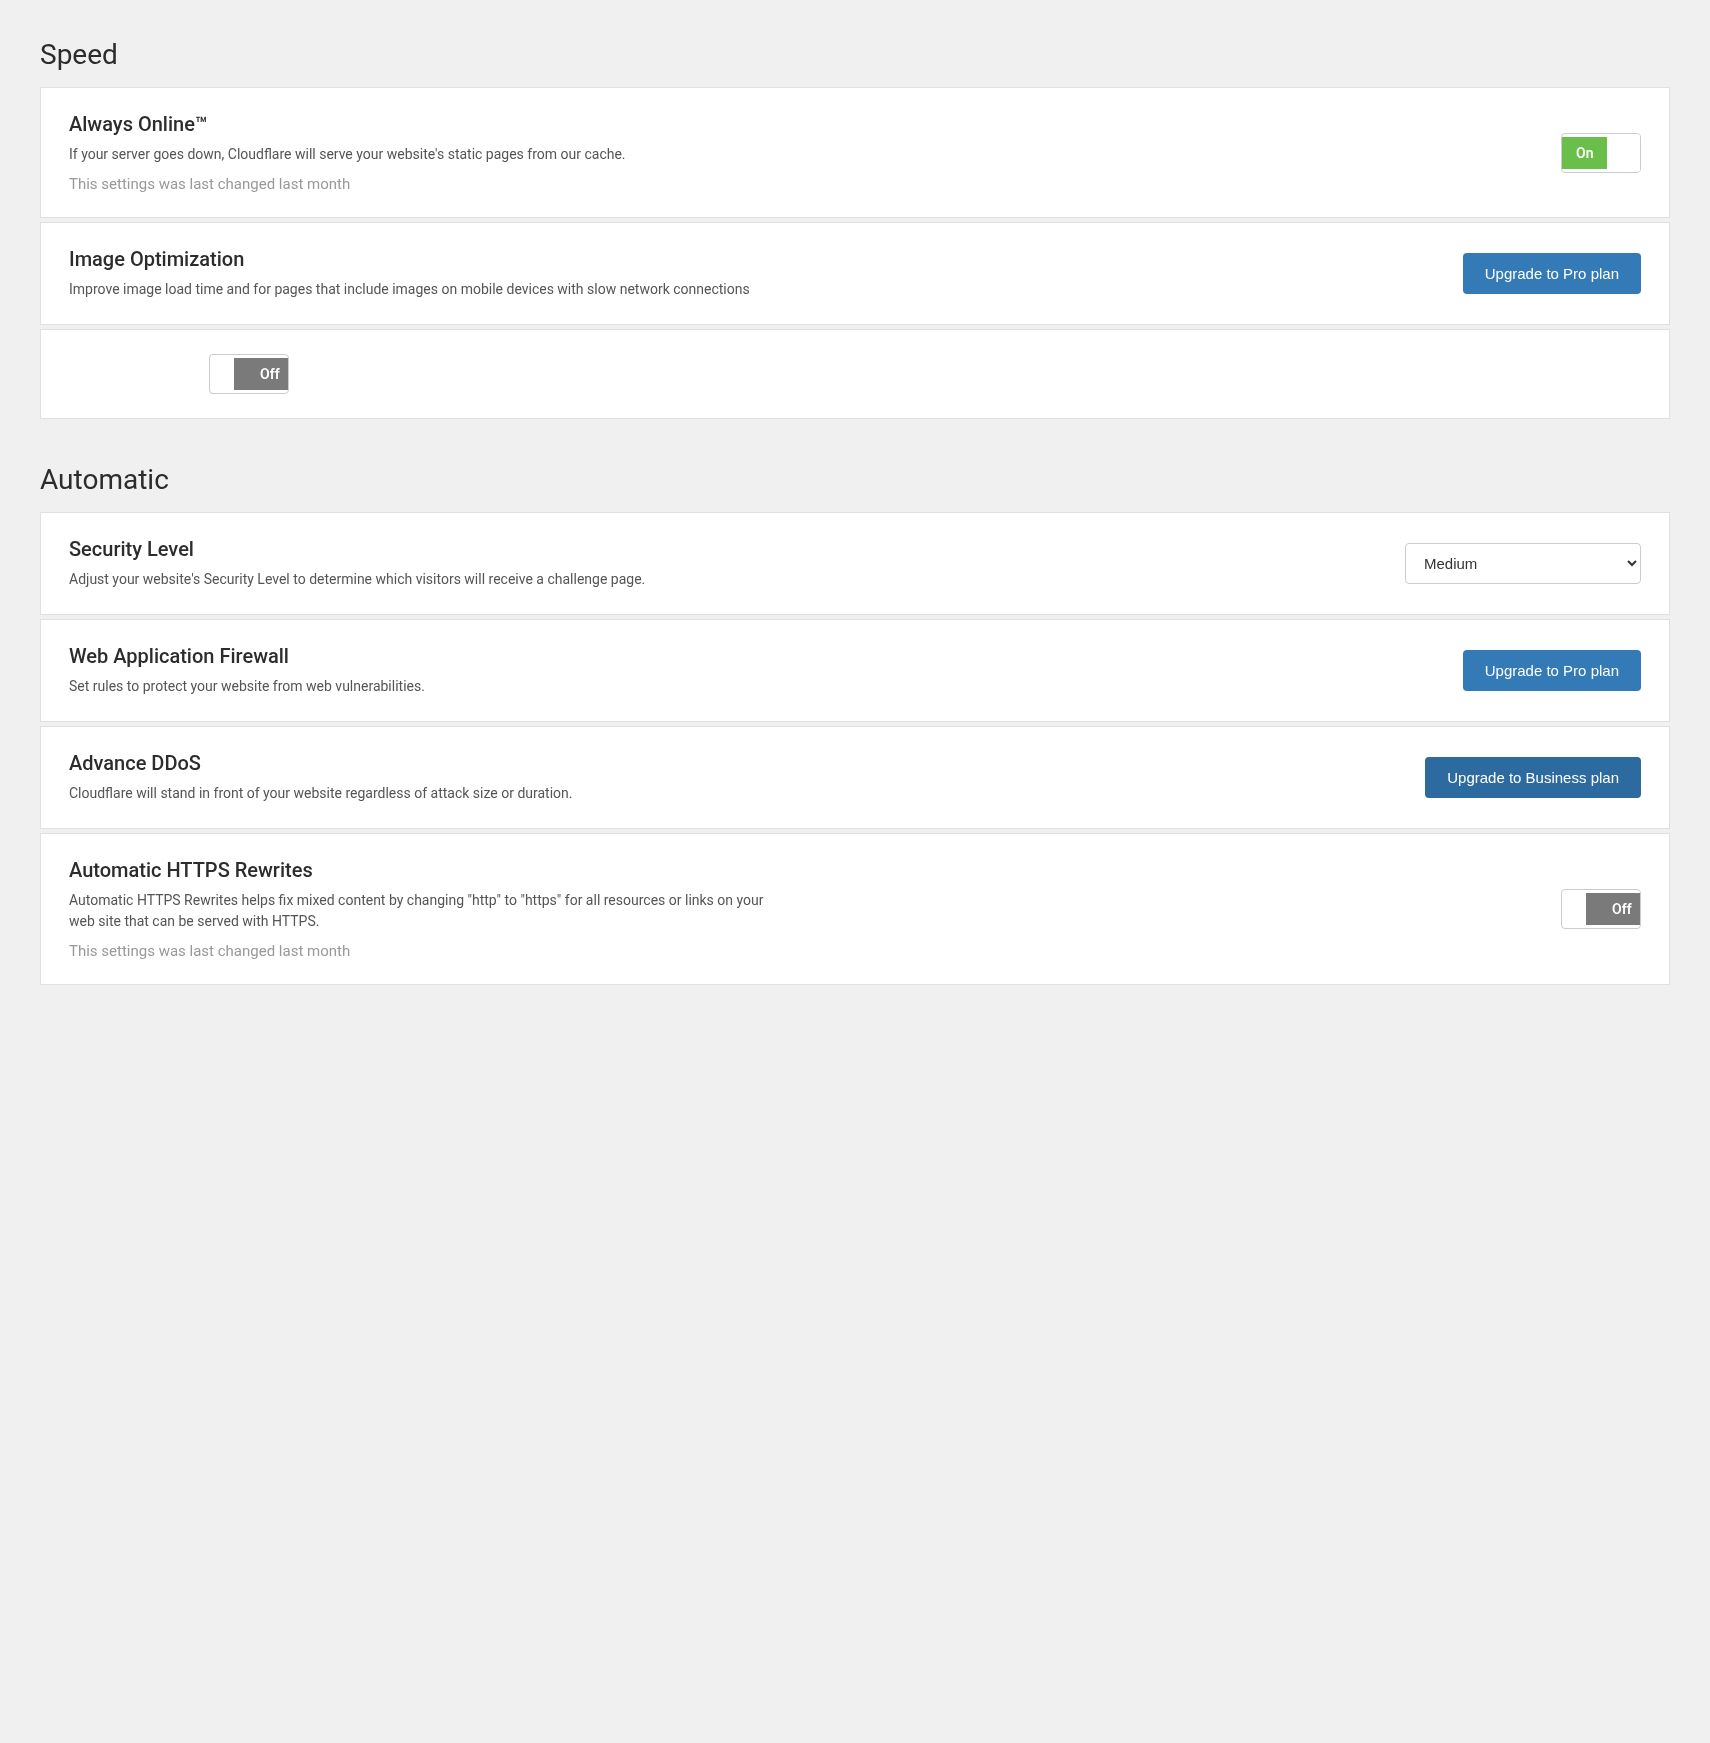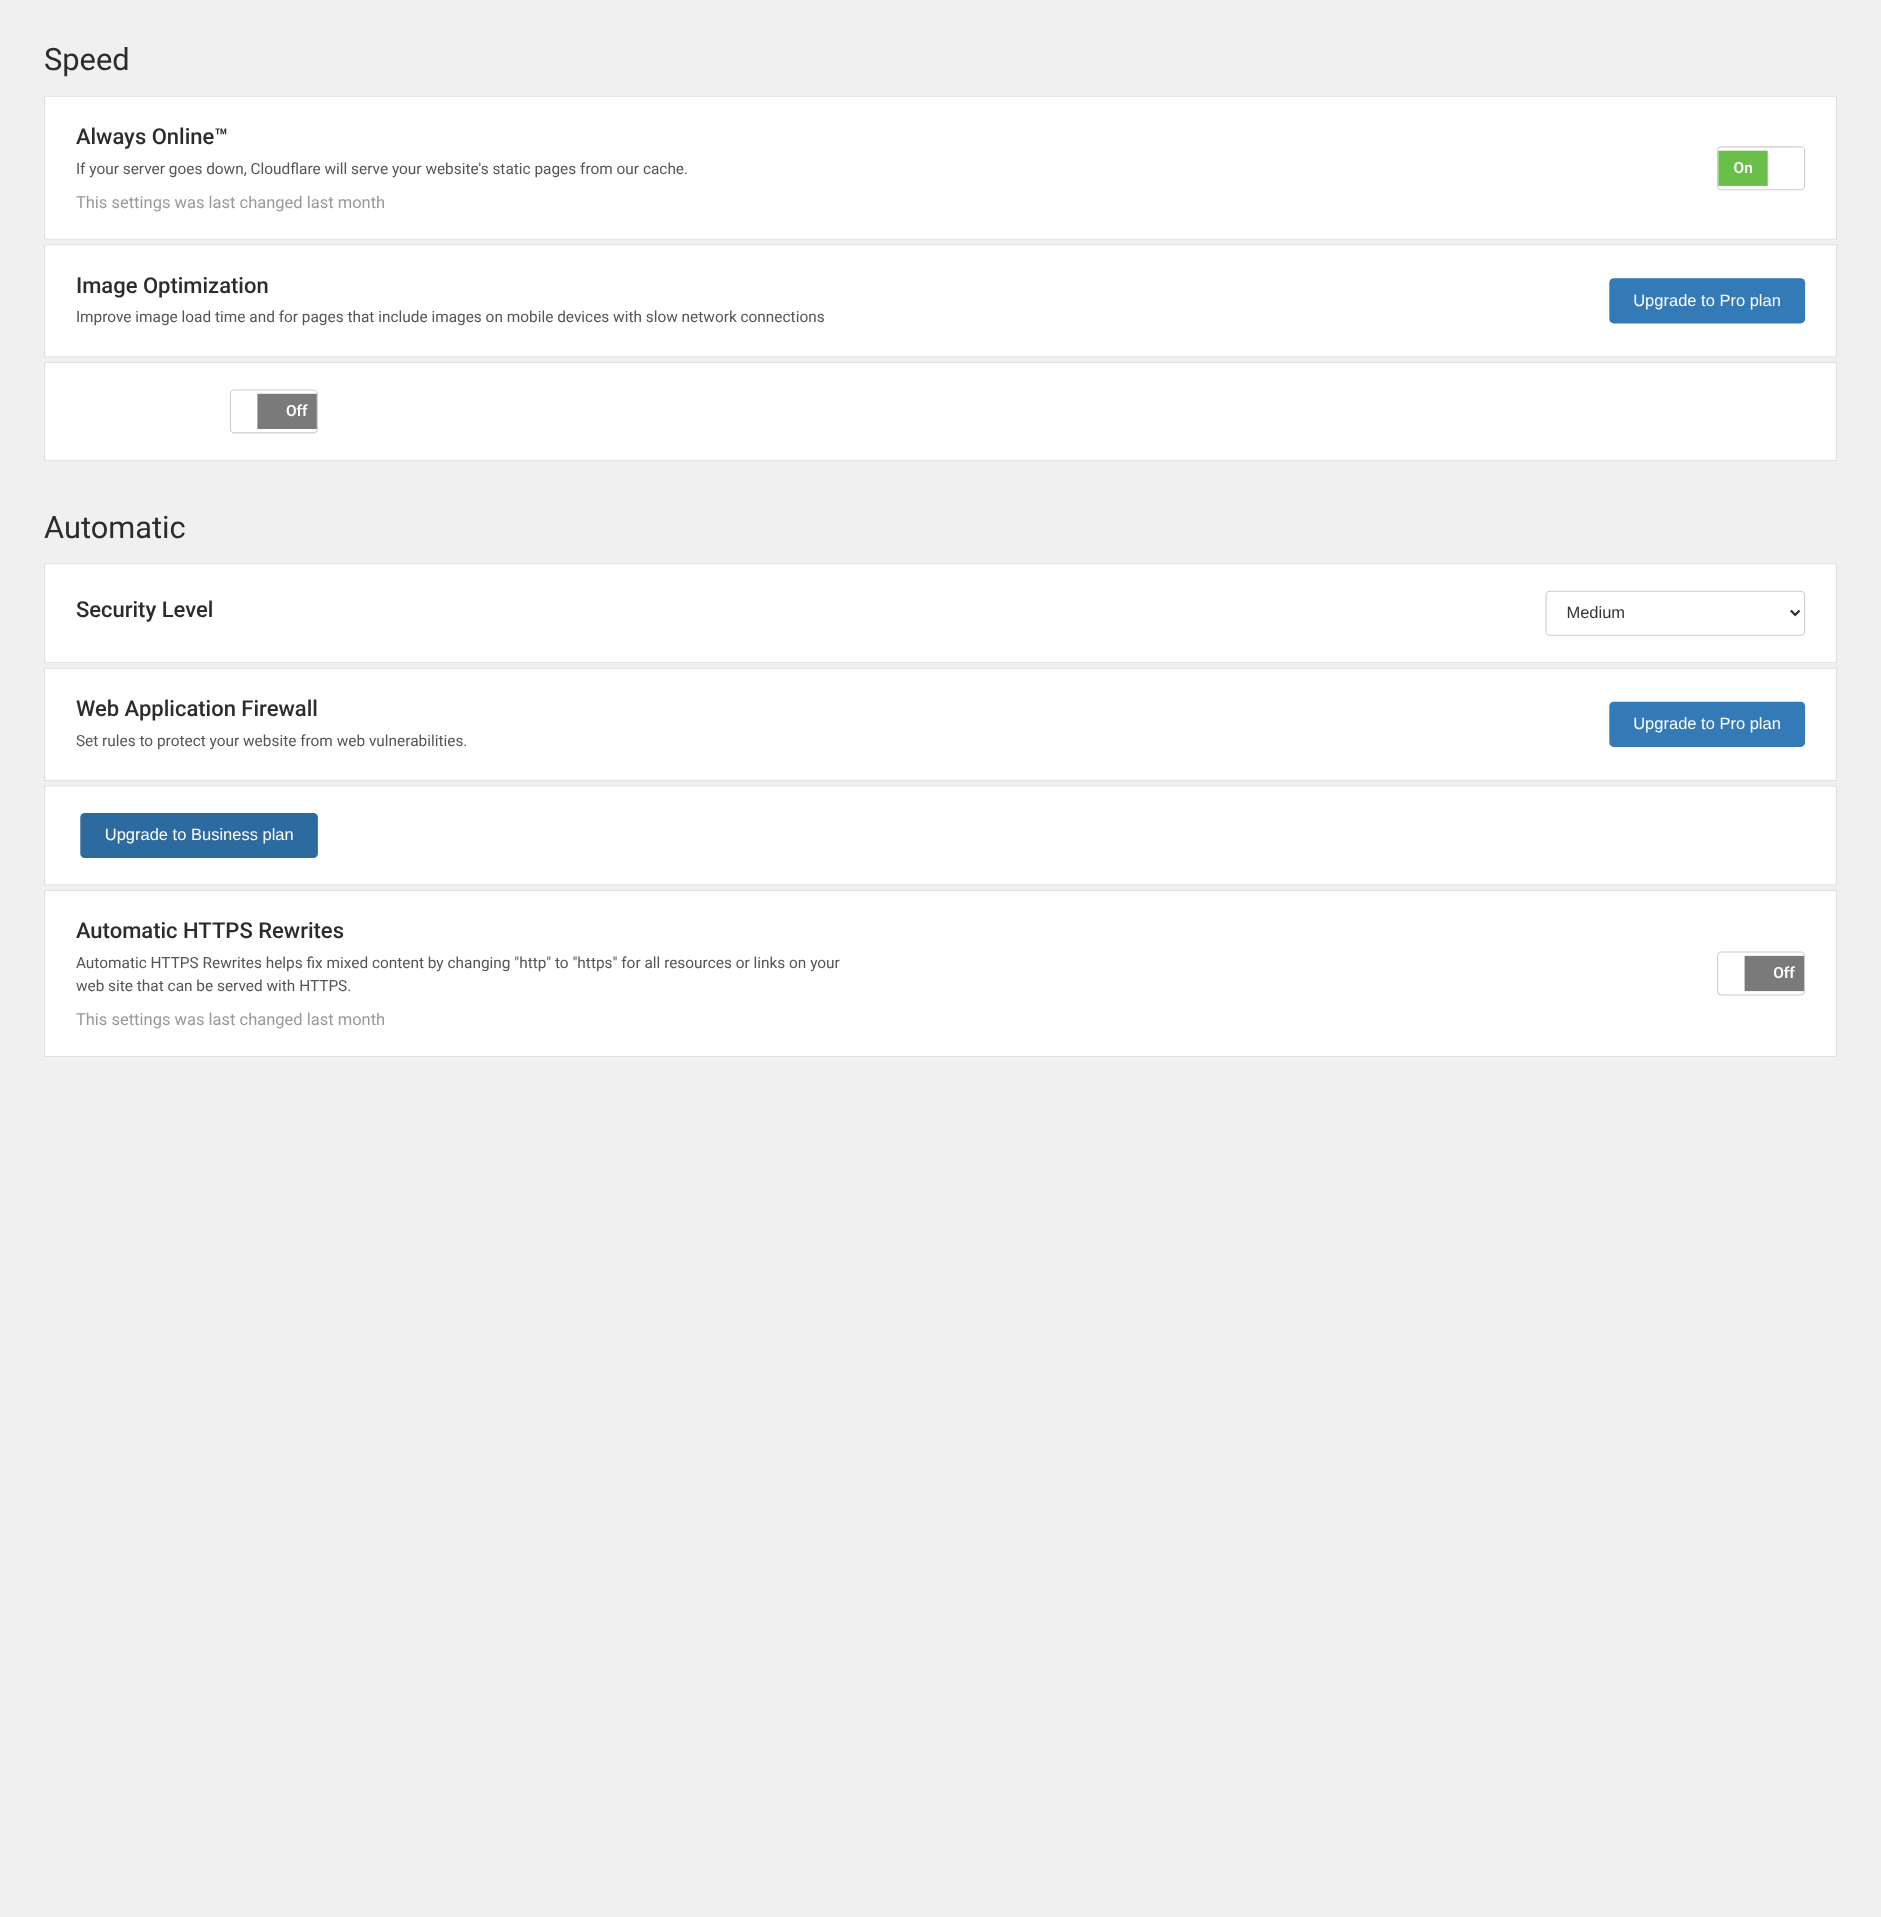--- a/index.html
+++ b/index.html
@@ -188,20 +188,21 @@
 
 </div>
 
 <h2 class="section-title security-title">Automatic</h2>
 
 <div class="settings-list">
 
   <div class="setting-row">
     <div class="setting-info">
       <div class="setting-name">Security Level</div>
+      <div class="setting-desc">Adjust your website's Security Level to determine which visitors will receive a challenge page.</div>
     </div>
     <div class="setting-control">
       <select class="select-control">
         <option>Low</option>
         <option selected="">Medium</option>
         <option>High</option>
         <option>I'm Under Attack!</option>
       </select>
     </div>
   </div>
@@ -210,20 +211,24 @@
     <div class="setting-info">
       <div class="setting-name">Web Application Firewall</div>
       <div class="setting-desc">Set rules to protect your website from web vulnerabilities.</div>
     </div>
     <div class="setting-control">
       <button class="upgrade-btn">Upgrade to Pro plan</button>
     </div>
   </div>
 
   <div class="setting-row">
+    <div class="setting-info">
+      <div class="setting-name">Advance DDoS</div>
+      <div class="setting-desc">Cloudflare will stand in front of your website regardless of attack size or duration.</div>
+    </div>
     <div class="setting-control">
       <button class="upgrade-btn business">Upgrade to Business plan</button>
     </div>
   </div>
 
   <div class="setting-row">
     <div class="setting-info">
       <div class="setting-name">Automatic HTTPS Rewrites</div>
       <div class="setting-desc">Automatic HTTPS Rewrites helps fix mixed content by changing "http" to "https" for all resources or links on your web site that can be served with HTTPS.</div>
       <div class="setting-meta">This settings was last changed last month</div>

